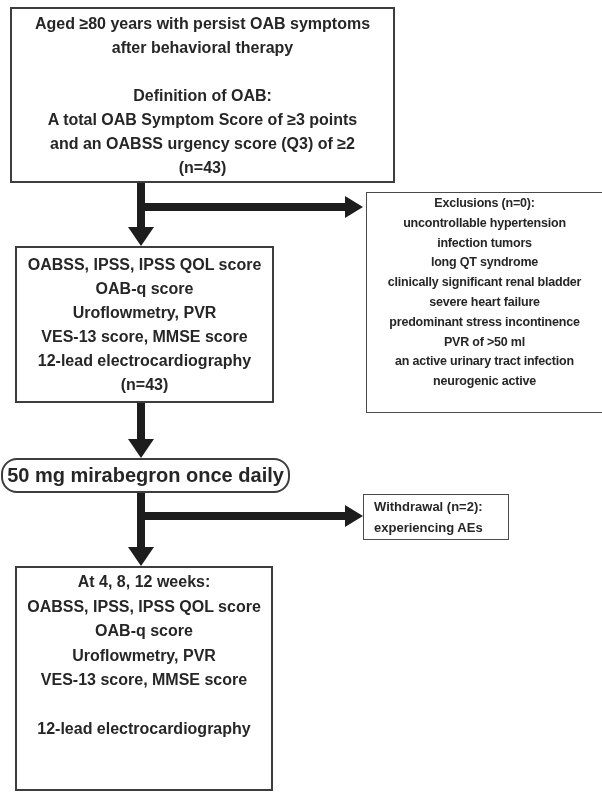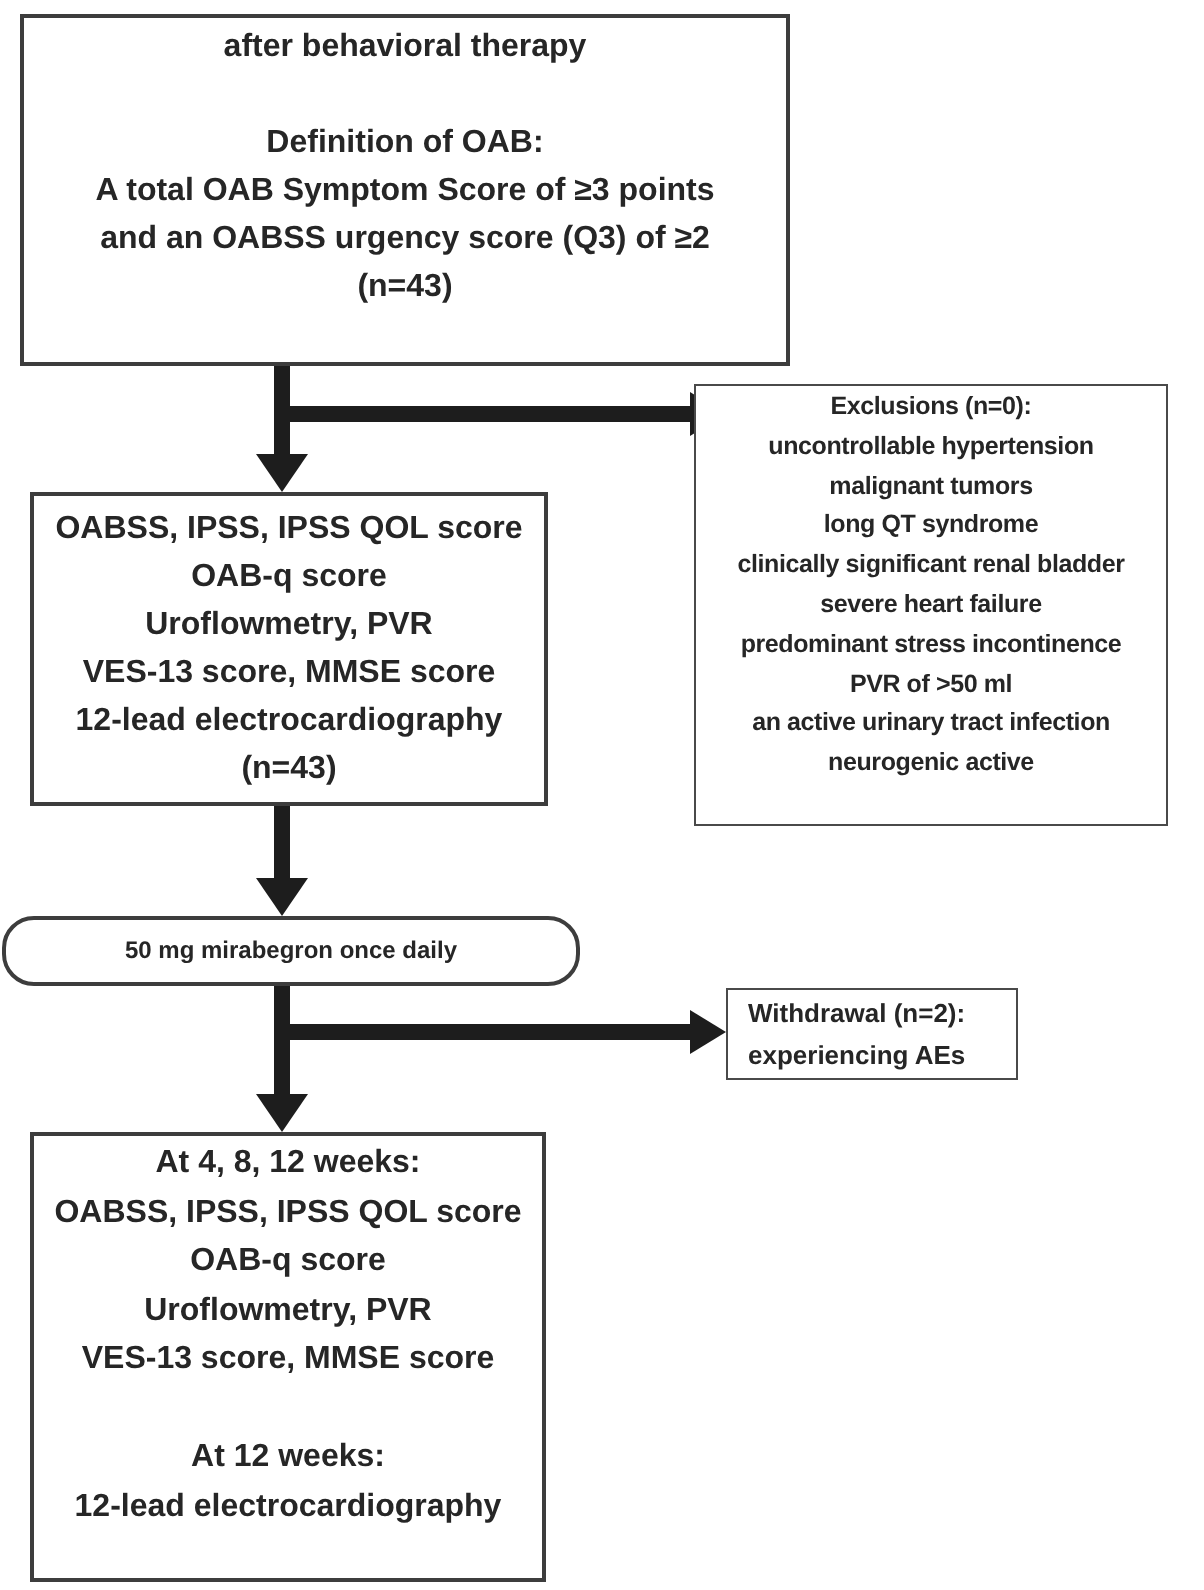--- a/index.html
+++ b/index.html
@@ -25,21 +25,21 @@
     font-weight: bold;
   }
   .box.side {
     border: 1.5px solid #4a4a4a;
   }
   
   .t16 { font-size: 16px; line-height: 24px; }
   .t16 .line { min-height: 24px; }
   .t16b { font-size: 16px; line-height: 24.5px; }
   .t16b .line { min-height: 24.5px; }
-  .t18 { font-size: 12px; line-height: 31px; border-radius: 16px; }
+  .t18 { font-size: 20px; line-height: 31px; border-radius: 16px; }
   .t12 { font-size: 12.5px; line-height: 19.8px; letter-spacing: -0.2px; }
   .t12 .line { min-height: 19.8px; }
   .t13 { font-size: 13px; line-height: 21px; text-align: left; }
   .t13 .line { min-height: 21px; }
   .line { white-space: nowrap; }
   
   .shaft-v {
     position: absolute;
     width: 8px;
     background: #1d1d1d;
@@ -63,38 +63,39 @@
     border-bottom: 11px solid transparent;
     border-left: 18px solid #1d1d1d;
   }
 </style>
 </head>
 <body>
 
 <div class="canvas">
 
   <div class="box t16" style="left:10px; top:7px; width:385px; height:176px; padding-top:3px;">
+    <div class="line">Aged ≥80 years with persist OAB symptoms</div>
     <div class="line">after behavioral therapy</div>
     <div class="line"></div>
     <div class="line">Definition of OAB:</div>
     <div class="line">A total OAB Symptom Score of ≥3 points</div>
     <div class="line">and an OABSS urgency score (Q3) of ≥2</div>
     <div class="line">(n=43)</div>
   </div>
 
   <div class="shaft-v" style="left:137px; top:183px; height:46px;"></div>
   <div class="head-down" style="left:128px; top:227px;"></div>
 
   <div class="shaft-h" style="left:137px; top:203px; width:209px;"></div>
   <div class="head-right" style="left:345px; top:196px;"></div>
 
-  <div class="box side t12" style="left:347px; top:192px; width:237px; height:221px; padding-top:1px;">
+  <div class="box side t12" style="left:366px; top:192px; width:237px; height:221px; padding-top:1px;">
     <div class="line">Exclusions (n=0):</div>
     <div class="line">uncontrollable hypertension</div>
-    <div class="line">malignant tumors</div>
+    <div class="line">infection tumors</div>
     <div class="line">long QT syndrome</div>
     <div class="line">clinically significant renal bladder</div>
     <div class="line">severe heart failure</div>
     <div class="line">predominant stress incontinence</div>
     <div class="line">PVR of &gt;50 ml</div>
     <div class="line">an active urinary tract infection</div>
     <div class="line">neurogenic active</div>
   </div>
 
   <div class="box t16" style="left:15px; top:246px; width:259px; height:157px; padding-top:5px;">
@@ -124,17 +125,16 @@
     <div class="line">experiencing AEs</div>
   </div>
 
   <div class="box t16b" style="left:15px; top:566px; width:258px; height:225px; padding-top:2px;">
     <div class="line">At 4, 8, 12 weeks:</div>
     <div class="line">OABSS, IPSS, IPSS QOL score</div>
     <div class="line">OAB-q score</div>
     <div class="line">Uroflowmetry, PVR</div>
     <div class="line">VES-13 score, MMSE score</div>
     <div class="line"></div>
-    <div class="line">At 12 weeks:</div>
     <div class="line">12-lead electrocardiography</div>
   </div>
 
 </div>
 
 </body></html>

